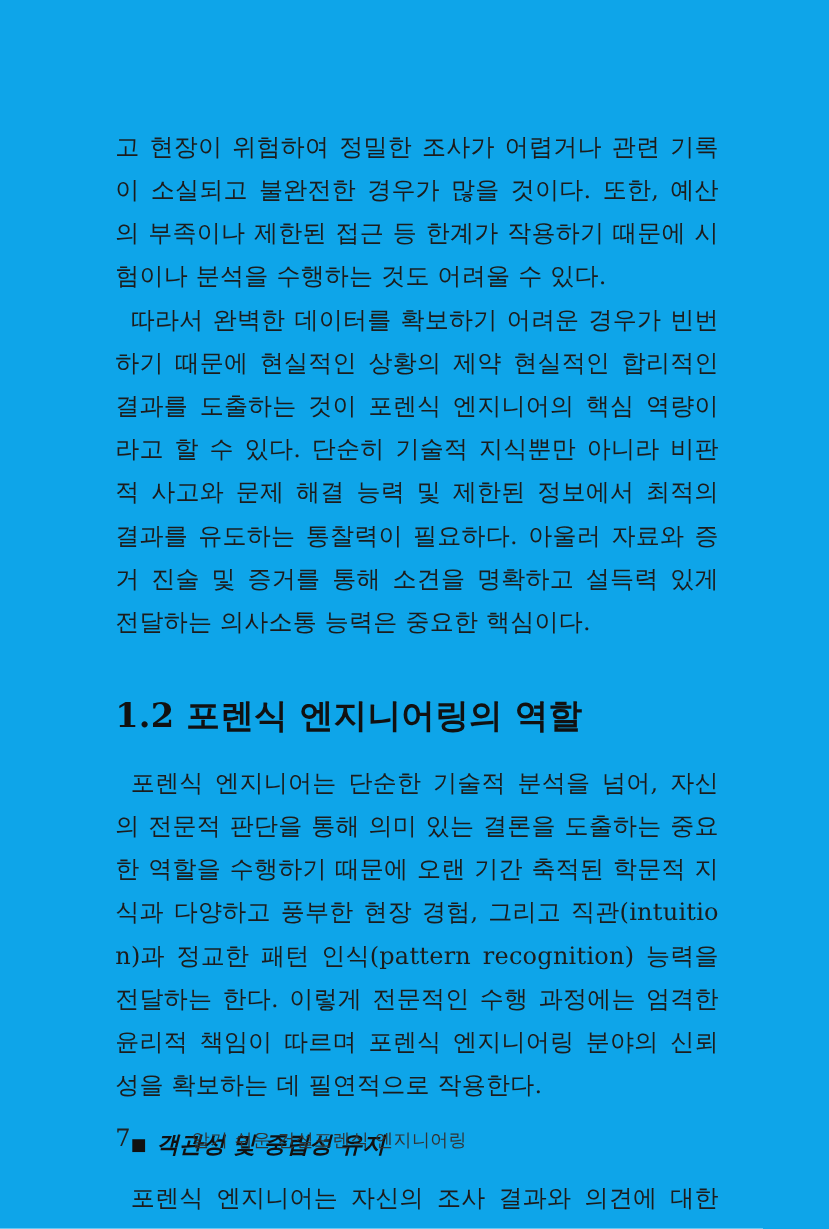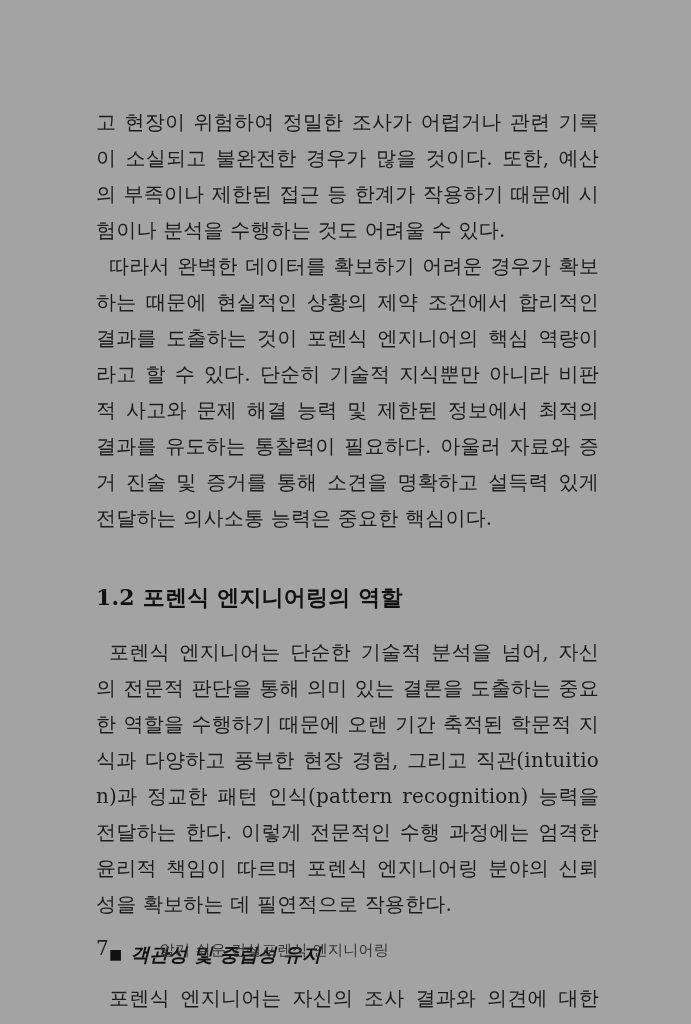--- a/index.html
+++ b/index.html
@@ -4,21 +4,21 @@
 <style>
   html, body {
     margin: 0;
     padding: 0;
     background: #ffffff;
   }
   .page {
     position: relative;
     width: 691px;
     height: 1024px;
-    background: #a3a3a3;
+    background: #0ea5e9;
     overflow: hidden;
     font-family: "DejaVu Serif", "Liberation Serif", serif;
     color: #1c1c1c;
   }
   .content {
     position: absolute;
     top: 104px;
     left: 96px;
     width: 503px;
   }
@@ -32,21 +32,21 @@
     color: #1c1c1c;
   }
   p.body.indent {
     text-indent: 13px;
   }
   p.body.last-line-justify {
     text-align-last: justify;
   }
   h2.section-heading {
     margin: 46px 0 22px 0;
-    font-size: 22px;
+    font-size: 28px;
     line-height: 30px;
     font-weight: 700;
     color: #111111;
     letter-spacing: 0.2px;
   }
   .subsection-heading {
     margin: 18px 0 10px 0;
     padding-left: 13px;
     font-size: 19px;
     line-height: 28px;
@@ -82,21 +82,21 @@
 </style>
 </head>
 <body>
 
 <div class="page">
 
   <main class="content">
 
     <p class="body">고 현장이 위험하여 정밀한 조사가 어렵거나 관련 기록이 소실되고 불완전한 경우가 많을 것이다. 또한, 예산의 부족이나 제한된 접근 등 한계가 작용하기 때문에 시험이나 분석을 수행하는 것도 어려울 수 있다.</p>
 
-    <p class="body indent">따라서 완벽한 데이터를 확보하기 어려운 경우가 확보하는 때문에 현실적인 상황의 제약 조건에서 합리적인 결과를 도출하는 것이 포렌식 엔지니어의 핵심 역량이라고 할 수 있다. 단순히 기술적 지식뿐만 아니라 비판적 사고와 문제 해결 능력 및 제한된 정보에서 최적의 결과를 유도하는 통찰력이 필요하다. 아울러 자료와 증거 진술 및 증거를 통해 소견을 명확하고 설득력 있게 전달하는 의사소통 능력은 중요한 핵심이다.</p>
+    <p class="body indent">따라서 완벽한 데이터를 확보하기 어려운 경우가 빈번하기 때문에 현실적인 상황의 제약 현실적인 합리적인 결과를 도출하는 것이 포렌식 엔지니어의 핵심 역량이라고 할 수 있다. 단순히 기술적 지식뿐만 아니라 비판적 사고와 문제 해결 능력 및 제한된 정보에서 최적의 결과를 유도하는 통찰력이 필요하다. 아울러 자료와 증거 진술 및 증거를 통해 소견을 명확하고 설득력 있게 전달하는 의사소통 능력은 중요한 핵심이다.</p>
 
     <h2 class="section-heading">1.2 포렌식 엔지니어링의 역할</h2>
 
     <p class="body indent">포렌식 엔지니어는 단순한 기술적 분석을 넘어, 자신의 전문적 판단을 통해 의미 있는 결론을 도출하는 중요한 역할을 수행하기 때문에 오랜 기간 축적된 학문적 지식과 다양하고 풍부한 현장 경험, 그리고 직관(intuition)과 정교한 패턴 인식(pattern recognition) 능력을 전달하는 한다. 이렇게 전문적인 수행 과정에는 엄격한 윤리적 책임이 따르며 포렌식 엔지니어링 분야의 신뢰성을 확보하는 데 필연적으로 작용한다.</p>
 
     <div class="subsection-heading">
       <span class="bullet">■</span><span>객관성 및 중립성 유지</span>
     </div>
 
     <p class="body indent last-line-justify">포렌식 엔지니어는 자신의 조사 결과와 의견에 대한 어떠한 사적 책임도 지</p>

